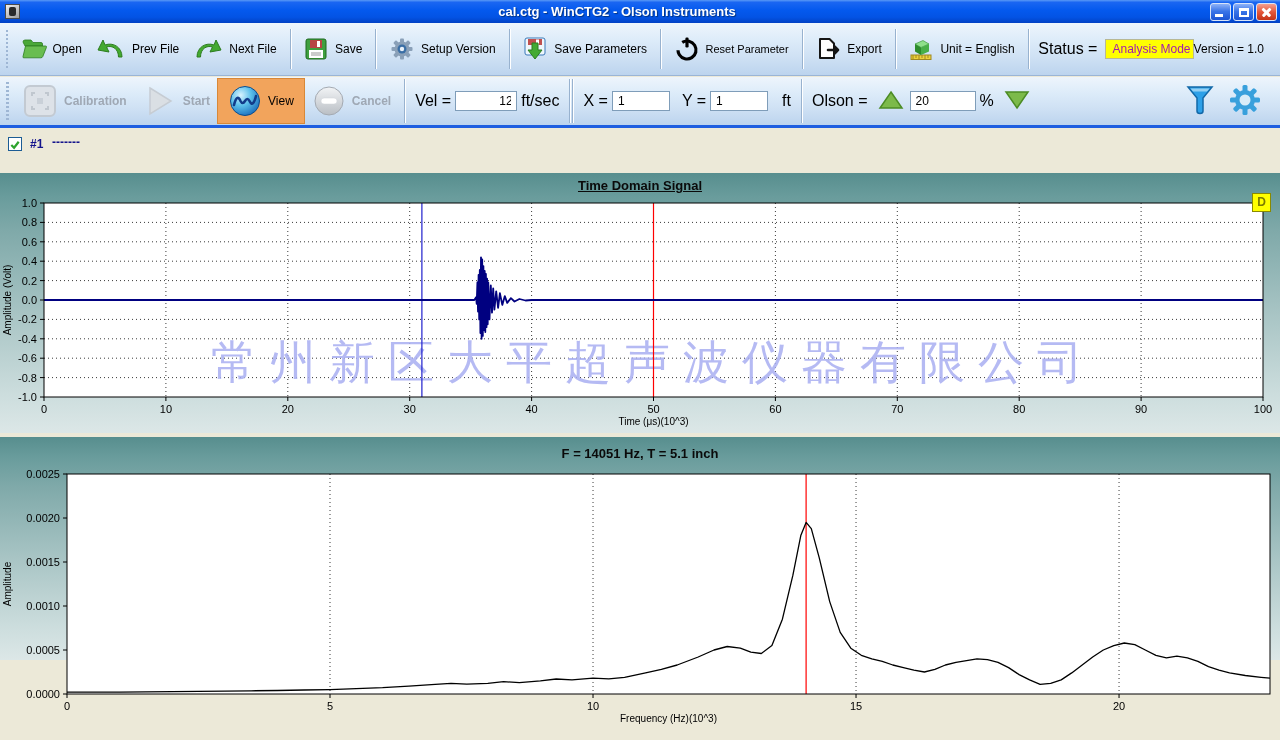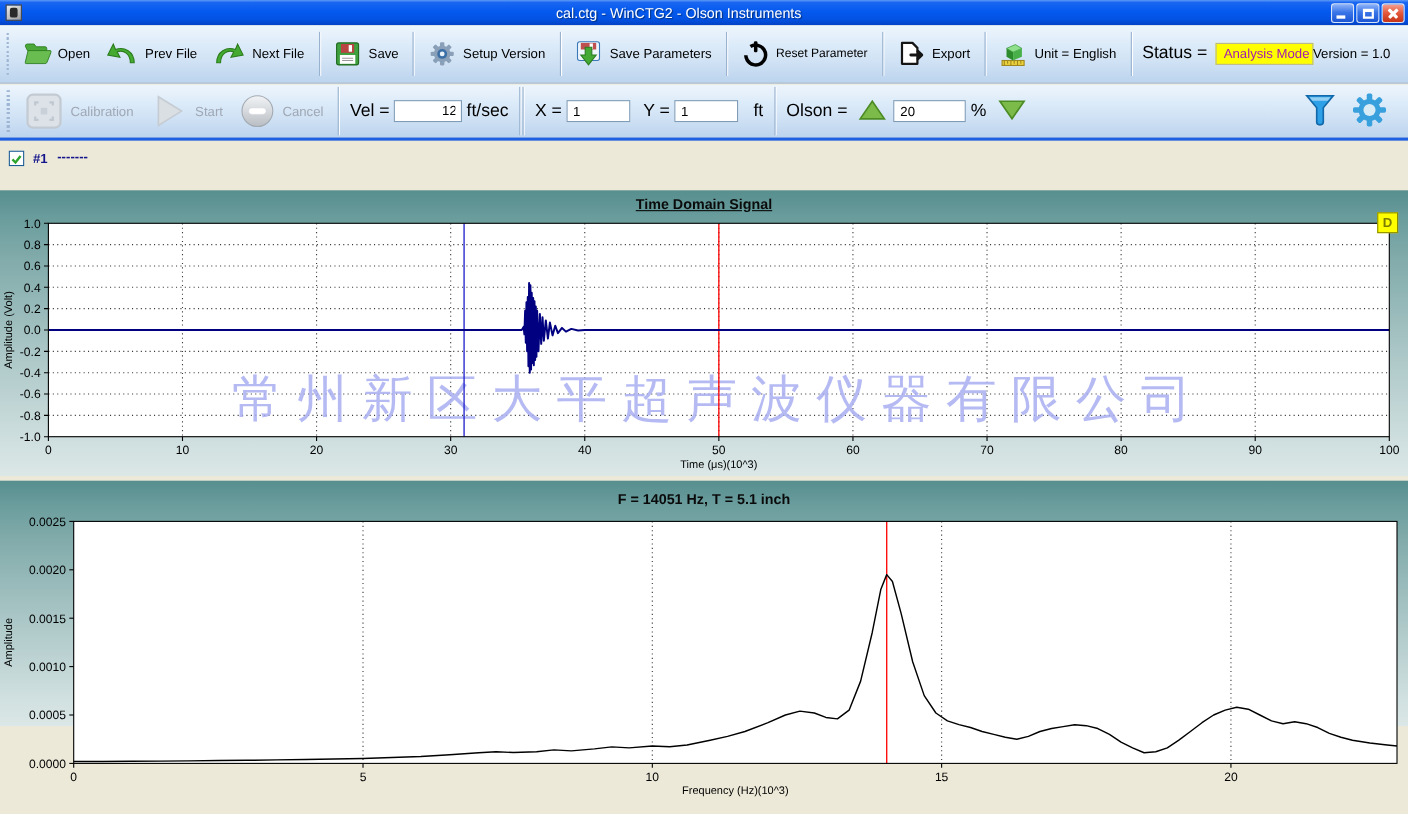--- a/index.html
+++ b/index.html
@@ -5,21 +5,21 @@
   *{box-sizing:border-box;margin:0;padding:0;}
   html,body{width:1280px;height:740px;overflow:hidden;}
   body{position:relative;font-family:"Liberation Sans",sans-serif;background:#ece9d8;}
 
   
   .titlebar{position:absolute;left:0;top:0;width:1280px;height:23px;display:flex;align-items:center;padding:0 3px;
     background:linear-gradient(180deg,#5a9af6 0%,#1a66f2 10%,#0459ee 45%,#0353e4 75%,#0241c4 100%);}
   .app-icon{width:15px;height:15px;margin:0 4px 0 2px;background:linear-gradient(145deg,#efefef,#9c9c9c);
     border:1px solid #4a4a4a;display:flex;align-items:center;justify-content:center;}
   .app-icon i{display:block;width:7px;height:9px;background:#2a2a2a;border-radius:2px;}
-  .title-text{flex:1;text-align:center;color:#fff;font-size:13px;font-weight:normal;text-shadow:1px 1px 1px #00317e;}
+  .title-text{flex:1;text-align:center;color:#fff;font-size:13px;font-weight:bold;text-shadow:1px 1px 1px #00317e;}
   .win-controls{display:flex;gap:2px;}
   .win-btn{width:21px;height:18px;border:1px solid #d8e4f8;border-radius:3px;position:relative;cursor:pointer;}
   .win-btn.min,.win-btn.max{background:linear-gradient(180deg,#8db2f8 0%,#3a75e8 45%,#1c55d4 100%);}
   .win-btn.close{background:linear-gradient(180deg,#f4a092 0%,#e4573a 50%,#c43418 100%);}
   .glyph-min{position:absolute;left:4px;bottom:3px;width:8px;height:3px;background:#fff;}
   .glyph-max{position:absolute;left:5px;top:4px;width:10px;height:9px;border:2px solid #fff;border-top-width:3px;}
   .xbar{position:absolute;left:4px;top:7px;width:11px;height:2.5px;background:#fff;border-radius:1px;}
   .xbar.a{transform:rotate(45deg);} .xbar.b{transform:rotate(-45deg);}
 
   
@@ -28,21 +28,21 @@
   .t1{top:23px;height:53px;border-bottom:1px solid #9ab5d6;padding:0 4px;justify-content:flex-end;}
   .t2{top:77px;height:51px;border-bottom:3px solid #1e5ee0;padding:0 4px;}
   .grip{width:3px;height:38px;margin:0 6px 0 2px;
     background:repeating-linear-gradient(180deg,#9eb6d4 0px,#9eb6d4 2px,transparent 2px,transparent 4px);}
   .sep{width:1px;height:40px;background:#98b2cf;box-shadow:1px 0 0 #ffffff;margin:0 6px;}
   .t2 .sep{height:44px;}
   .tb{display:flex;align-items:center;gap:6px;background:transparent;border:none;padding:2px 7px;cursor:pointer;
     font-family:"Liberation Sans",sans-serif;font-size:12px;color:#000;}
   .tb .lbl{white-space:nowrap;}
   .tb.small-lbl .lbl{font-size:11px;}
-  .tb.disabled{cursor:default;}
+  .tb.disabled{cursor:default;font-weight:bold;}
   .tb.disabled .lbl{color:#9fa8b4;}
   .tb.active-view{background:#f2a45c;border:1px solid #d88838;padding:5px 10px;}
   .fieldlbl{font-size:16px;color:#000;white-space:nowrap;margin:0 4px;}
   .xpinput{border:1px solid #7f9db9;background:#fff;height:20px;font:12px "Liberation Sans",sans-serif;padding:1px 5px;}
   .w-vel{width:62px;padding-left:43px;} .w-xy{width:58px;} .w-vol{width:66px;}
   .right-icons{margin-left:auto;display:flex;align-items:center;gap:12px;margin-right:14px;}
   .icon-btn{background:none;border:none;cursor:pointer;padding:0;display:block;}
   .tri-btn{background:none;border:none;cursor:pointer;padding:0;margin:0 6px;display:block;}
 
   
@@ -213,20 +213,34 @@
     <span class="lbl">Calibration</span>
   </button>
 
   <button class="tb disabled">
     <svg width="36" height="36" viewBox="0 0 36 36">
       <path d="M9 5 L30 18 L9 31 Z" fill="#dadfe4" stroke="#c6ccd3" stroke-width="1.5"></path>
     </svg>
     <span class="lbl">Start</span>
   </button>
 
+  <button class="tb active-view">
+    <svg width="34" height="34" viewBox="0 0 34 34">
+      <defs>
+        <radialGradient id="sphg" cx="35%" cy="30%" r="80%">
+          <stop offset="0%" stop-color="#d8f4ff"></stop>
+            <stop offset="45%" stop-color="#5cc0ea"></stop>
+            <stop offset="100%" stop-color="#1565b8"></stop>
+        </radialGradient>
+      </defs>
+      <circle cx="17" cy="17" r="14.5" fill="url(#sphg)" stroke="#0d4c8c"></circle>
+      <path d="M6 21 Q9 9 12.5 17 Q14.5 21 17 17 Q19.5 13 21.5 17 Q25 24 28 12" stroke="#123c8a" stroke-width="2.6" fill="none" stroke-linecap="round"></path>
+    </svg>
+    <span class="lbl">View</span>
+  </button>
 
   <button class="tb disabled">
     <svg width="34" height="34" viewBox="0 0 34 34">
       <defs>
         <linearGradient id="cang" x1="0" y1="0" x2="0" y2="1">
           <stop offset="0" stop-color="#f2f4f6"></stop>
             <stop offset="1" stop-color="#b9bec4"></stop>
         </linearGradient>
       </defs>
       <circle cx="17" cy="17" r="14" fill="url(#cang)" stroke="#a4aab2"></circle>

